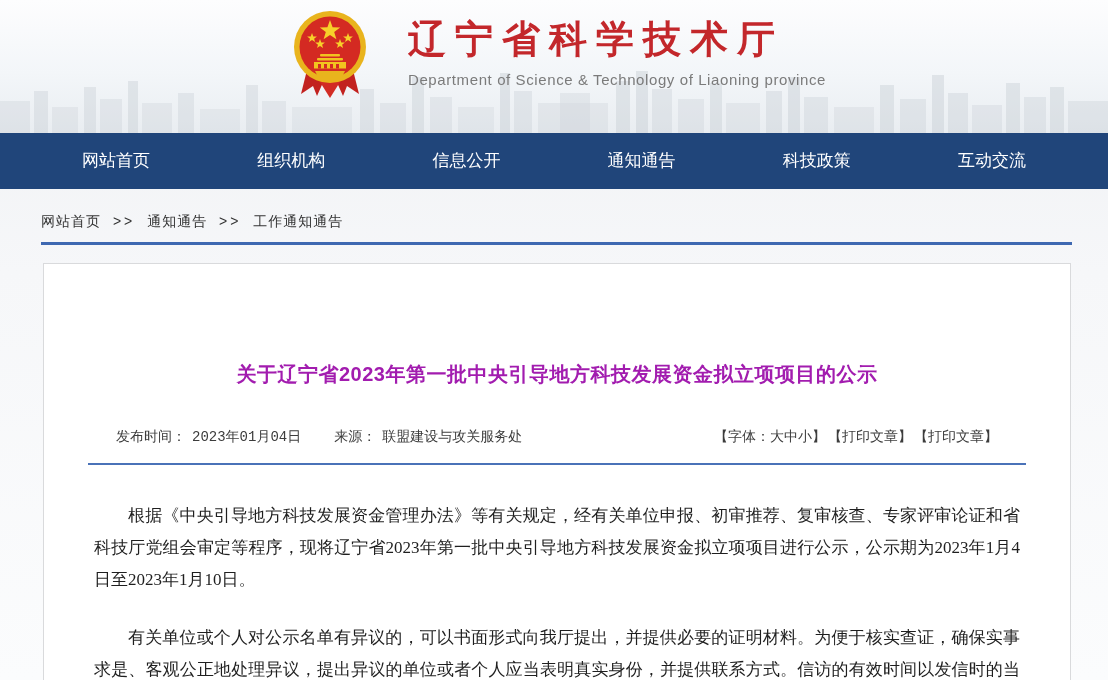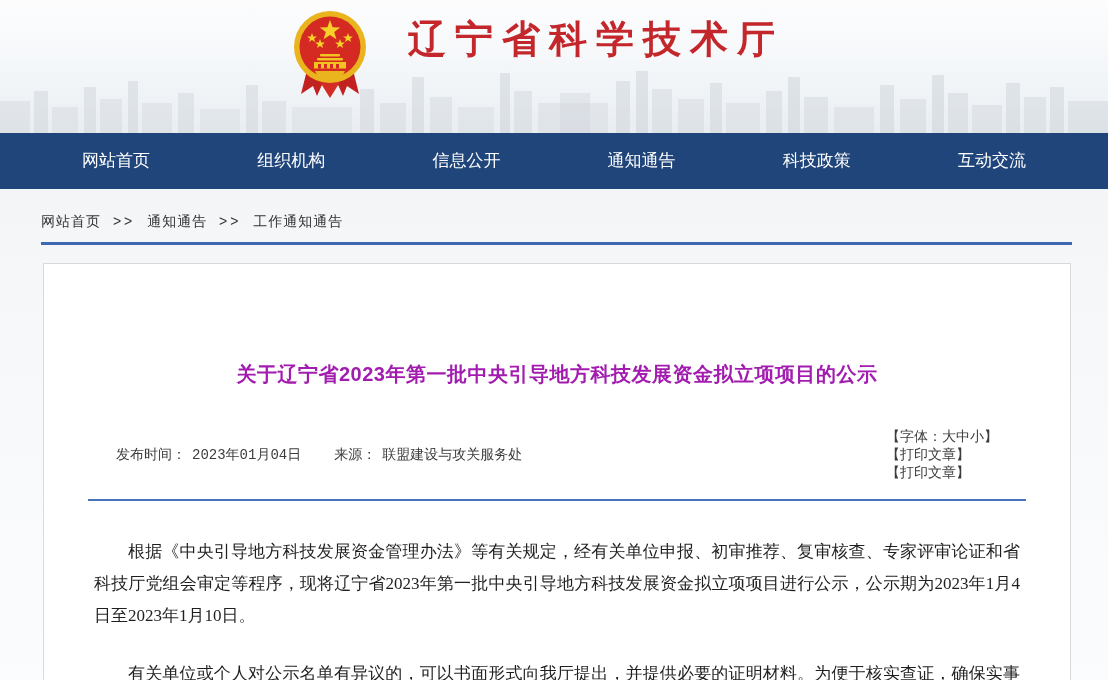--- a/index.html
+++ b/index.html
@@ -53,21 +53,21 @@
   .article-title {
     padding-top:97px; text-align:center; font-size:20px; font-weight:bold;
     color:#a21caf; letter-spacing:.5px;
   }
   .meta-row {
     margin-top:40px; display:flex; justify-content:space-between; align-items:center;
     font-size:14px; color:#3c3c3c; padding:0 22px;
   }
   .meta-left span { margin-right:6px;font-family:Liberation Mono, monospace; }
   .meta-source { margin-left:27px; }
-  .meta-tools { display:flex;flex-direction:column; }
+  .meta-tools { display:flex; }
   .tool { cursor:pointer; color:#3c3c3c; margin-left:2px; white-space:nowrap; }
   .rule-meta { height:2px; background:#4a72b8; margin:17px -6px 0 -6px; }
 
   .article-body {
     margin-top:35px; font-family:"Liberation Serif","DejaVu Serif",serif;
     font-size:17px; line-height:32px; color:#1f1f1f; text-align:justify;
   }
   .article-body p { text-indent:2em; }
   .article-body p + p { margin-top:26px; }
 </style>
@@ -142,20 +142,21 @@
       <rect x="31" y="56" width="3" height="4.5" fill="#d42a22"></rect>
     <rect x="37" y="56" width="3" height="4.5" fill="#d42a22"></rect>
       <rect x="43" y="56" width="3" height="4.5" fill="#d42a22"></rect>
 
     <path d="M22 63 h30 l-3 6 h-24 z" fill="#e9b41d"></path>
     <rect x="30" y="69" width="14" height="4" fill="#e9b41d"></rect>
   </svg>
 
   <div class="brand">
     <div class="site-title">辽宁省科学技术厅</div>
+    <div class="site-subtitle">Department of Science &amp; Technology of Liaoning province</div>
   </div>
 </div>
 
 <div class="nav">
   <div class="nav-item">网站首页</div>
   <div class="nav-item">组织机构</div>
   <div class="nav-item">信息公开</div>
   <div class="nav-item">通知通告</div>
   <div class="nav-item">科技政策</div>
   <div class="nav-item">互动交流</div>

